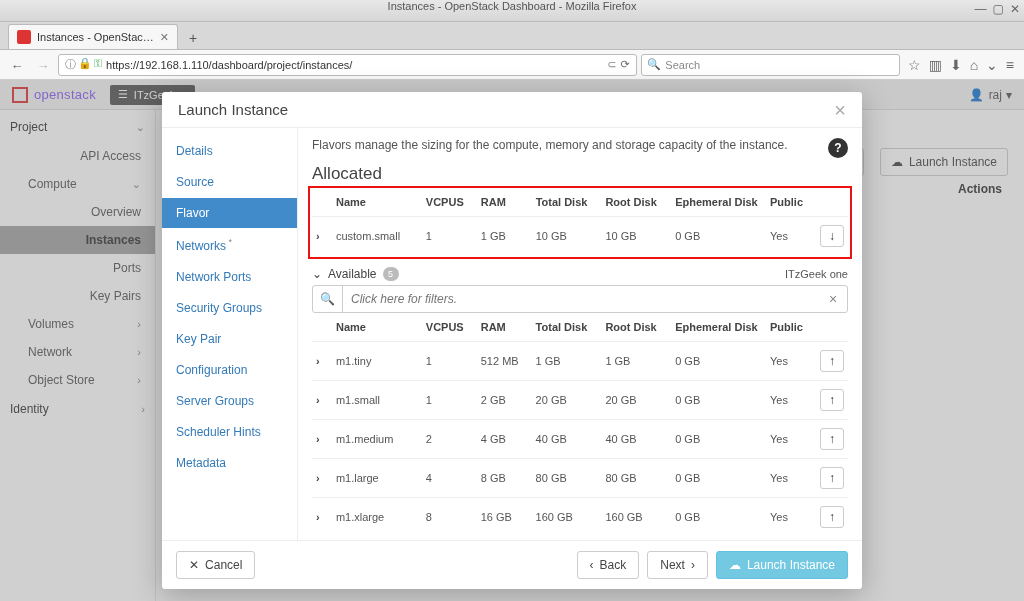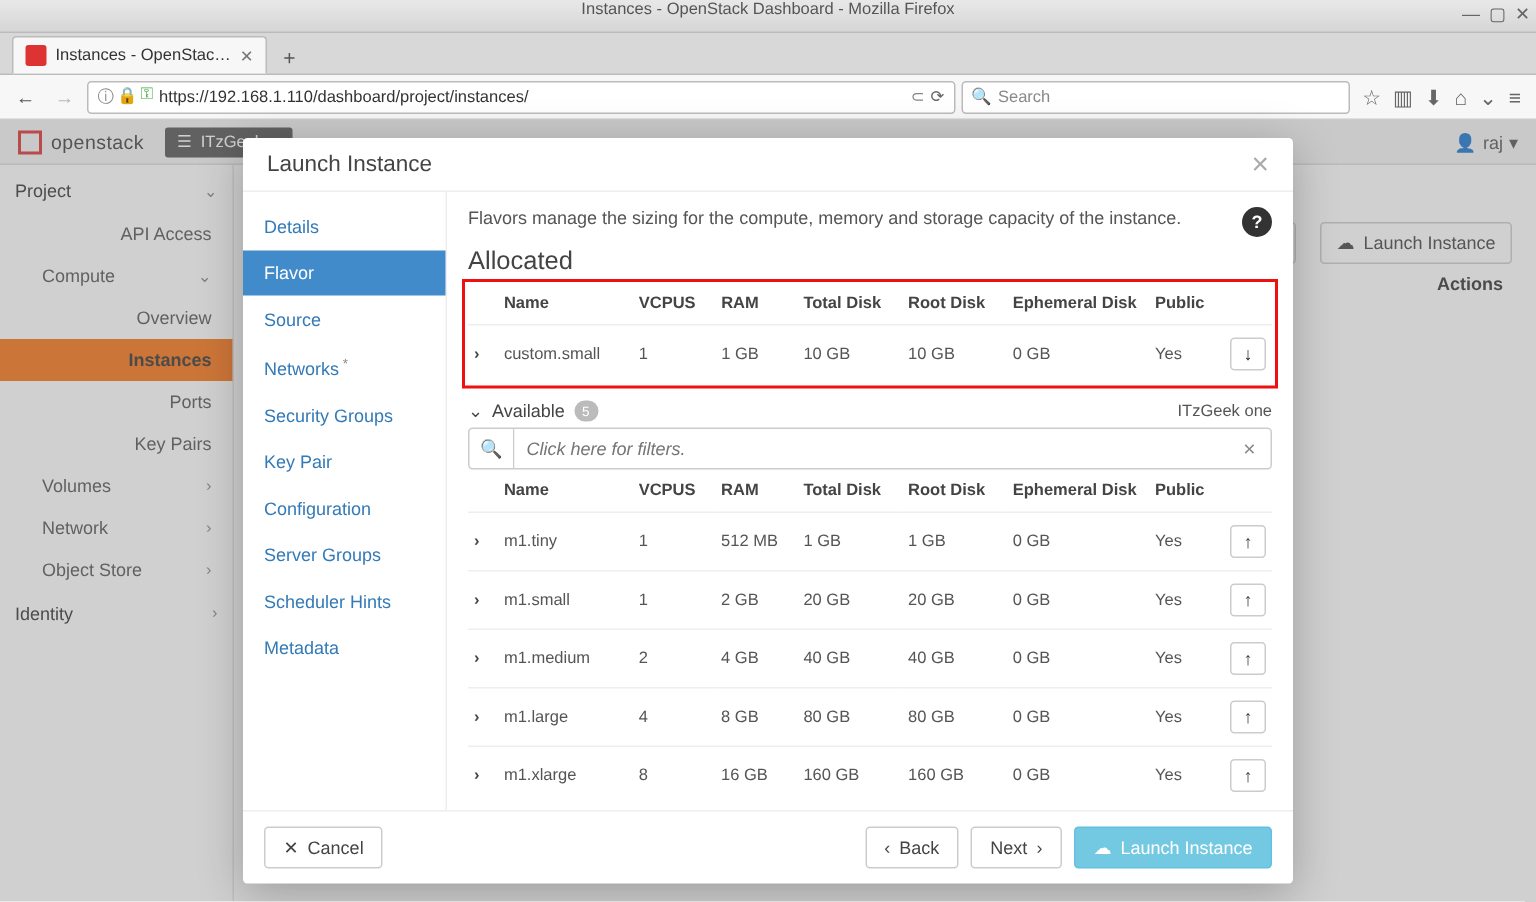--- a/index.html
+++ b/index.html
@@ -21,32 +21,32 @@
   .urlbar { height: 30px; background: #f7f7f7; border-bottom: 1px solid #ccc; display: flex; align-items: center; padding: 0 6px; gap: 4px; }
   .urlbar .navbtn { width: 22px; height: 22px; display:flex;align-items:center;justify-content:center; color:#555; border:1px solid transparent; border-radius:3px; font-size:13px;}
   .urlbar .addr { flex: 2.3; height: 22px; border: 1px solid #bbb; border-radius: 3px; background: #fff; display: flex; align-items: center; padding: 0 6px; gap: 4px; font-size: 11px; color: #555; }
   .urlbar .addr .addr-icons { display:flex; gap:2px; color:#888; }
   .urlbar .search { flex: 1; height: 22px; border: 1px solid #bbb; border-radius: 3px; background: #fff; display:flex; align-items:center; padding:0 6px; gap:4px; color:#888; font-size:11px;}
   .urlbar .righticons { display:flex; gap:8px; color:#666; padding:0 4px; font-size:14px;}
 
   
   .page { position: relative; height: calc(601px - 22px - 28px - 30px); background: #fff; }
   .brandbar { height: 30px; background: #f5f5f5; border-bottom: 1px solid #ddd; display: flex; align-items: center; padding: 0 12px; gap: 14px; }
-  .brandbar .brand { display:flex; align-items:center; gap:6px; color:#404040; font-size:13px; font-weight:500; letter-spacing:.3px;}
+  .brandbar .brand { display:flex; align-items:center; gap:6px; color:#8b5cf6; font-size:13px; font-weight:500; letter-spacing:.3px;}
   .brandbar .brand .logo { width:16px; height:16px; border:2px solid #d33; display:inline-block; }
   .brandbar .projmenu { background:#555; color:#fff; height:20px; display:flex; align-items:center; padding:0 8px; border-radius:2px; gap:6px; font-size:11px;}
   .brandbar .spacer { flex:1; }
   .brandbar .usermenu { color:#555; font-size:12px; display:flex; align-items:center; gap:4px;}
 
   
   .layout2 { display:flex; height: calc(100% - 30px); }
   .leftnav { width: 156px; background: #fff; border-right: 1px solid #e5e5e5; font-size: 12px; padding-top: 2px; }
   .leftnav .grp-title { display:flex; justify-content:space-between; align-items:center; height:30px; padding:0 10px; color:#333; cursor:pointer; }
   .leftnav .subitem { height:28px; display:flex; align-items:center; justify-content:flex-end; padding-right:14px; color:#555; }
-  .leftnav .subitem.active { background:#f97316; font-weight:600; color:#333;text-align:right;}
+  .leftnav .subitem.active { background:#a3a3a3; font-weight:600; color:#333;text-align:right;}
   .leftnav .chev { color:#888; font-size:11px;}
   .leftnav .sub-parent { display:flex; justify-content:space-between; align-items:center; height:28px; padding:0 14px 0 28px; color:#555;}
 
   .content { flex:1; position:relative; }
   .content .filterbtn,.content .launchbtn-bg { position:absolute; top:38px; border:1px solid #ccc; background:#fff; height:28px; display:flex; align-items:center; padding:0 10px; border-radius:3px; font-size:12px; color:#444; gap:6px;}
   .content .filterbtn { right:160px;}
   .content .launchbtn-bg { right:16px;}
   .content .launchbtn-bg .cloud-ic { font-size:12px;}
   .tableheadbg { position:absolute; top:72px; left:0; right:0; font-size:12px; color:#333; padding:0 18px; display:flex; justify-content:space-between; font-weight:bold;}
   .tableheadbg span:last-child { margin-right:4px;}
@@ -219,23 +219,24 @@
   <div class="scrim"></div>
 
   <div class="modal">
     <div class="modal-hdr">
       <span class="title">Launch Instance</span>
       <span class="close">×</span>
     </div>
     <div class="modal-body">
       <div class="wiz-nav">
         <div class="step">Details</div>
+        <div class="step">Source</div>
         <div class="step active">Flavor</div>
-        <div class="step">Source</div>
         <div class="step"><span>Networks</span><span class="star"> *</span></div>
+        <div class="step">Network Ports</div>
         <div class="step">Security Groups</div>
         <div class="step">Key Pair</div>
         <div class="step">Configuration</div>
         <div class="step">Server Groups</div>
         <div class="step">Scheduler Hints</div>
         <div class="step">Metadata</div>
       </div>
 
       <div class="wiz-content">
         <div class="desc">

